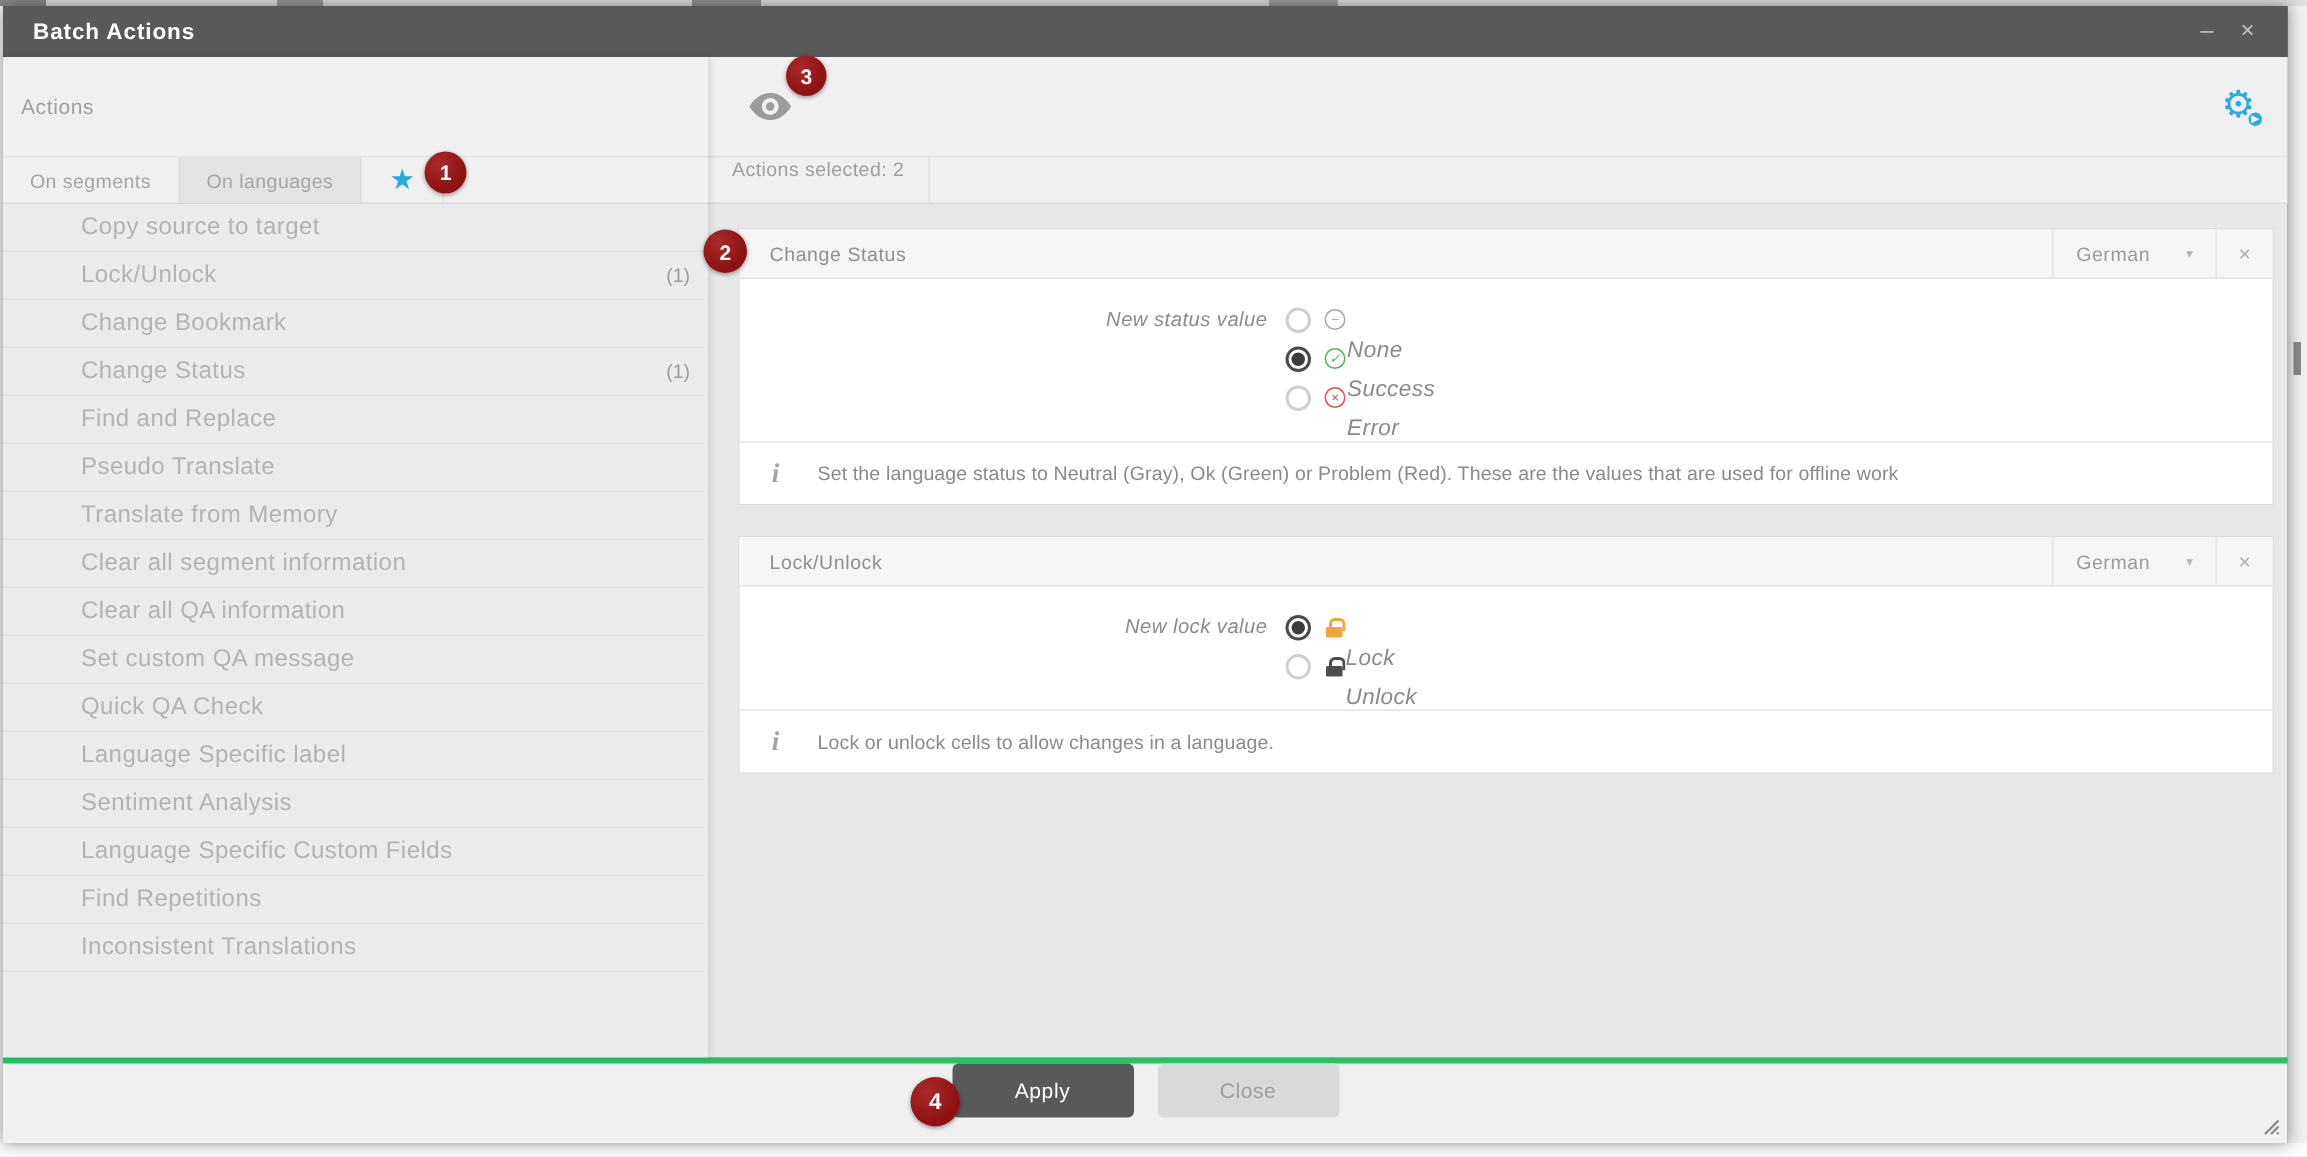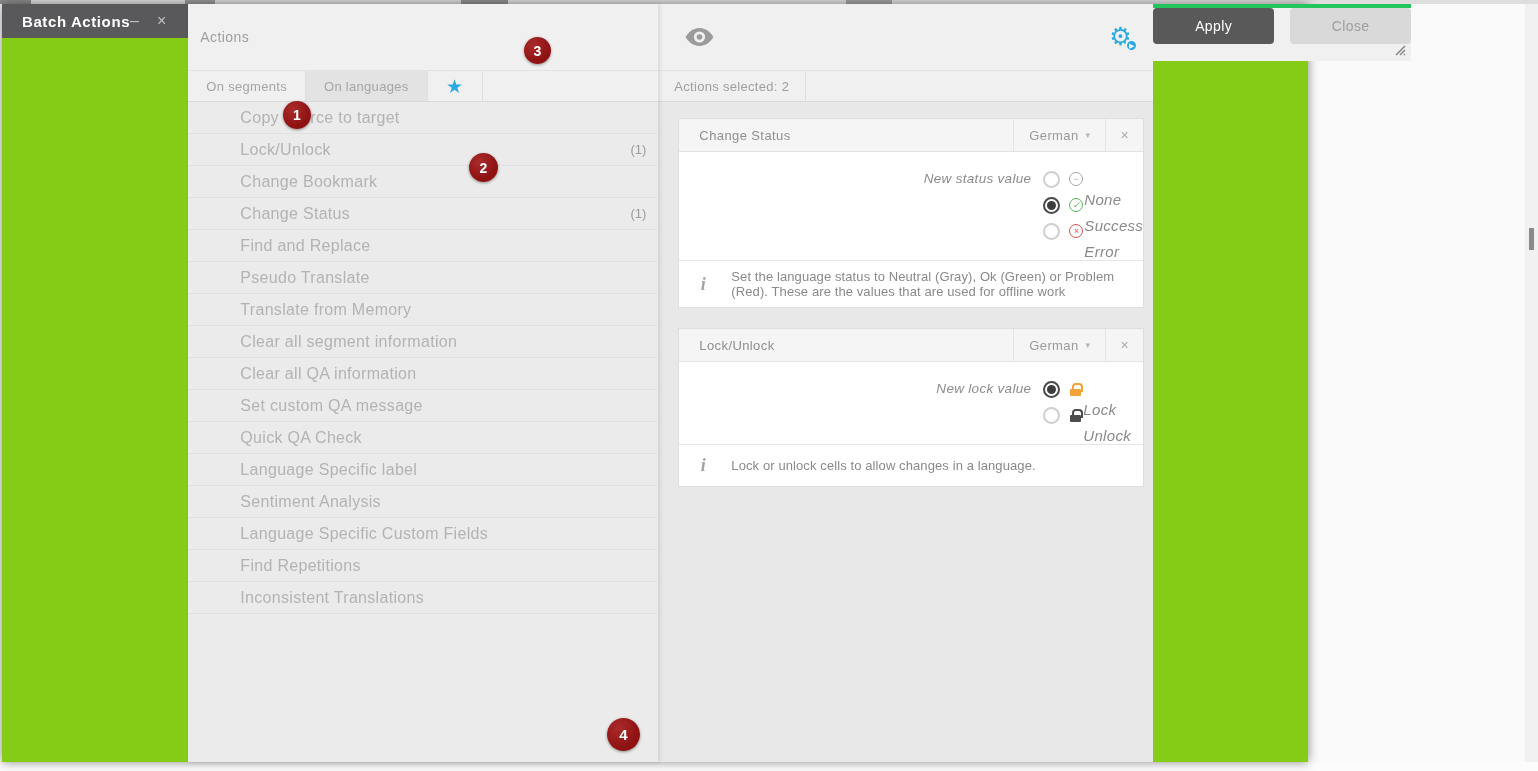--- a/index.html
+++ b/index.html
@@ -7,22 +7,22 @@
   body { font-family:"Liberation Sans", sans-serif; background:#fafafa; position:relative; }
 
   
   .bg-top { position:absolute; left:0; top:0; width:1538px; height:4px; background:#dedede;
     background-image:linear-gradient(90deg, rgba(70,70,70,.55) 0 2%, transparent 2% 12%, rgba(70,70,70,.45) 12% 14%, transparent 14% 30%, rgba(70,70,70,.5) 30% 33%, transparent 33% 55%, rgba(70,70,70,.4) 55% 58%, transparent 58% 100%); }
   .bg-right { position:absolute; right:0; top:4px; width:13px; height:758px; background:#f1f1f1; }
   .bg-right .thumb { position:absolute; left:4px; top:224px; width:5px; height:22px; background:#8a8a8a; }
   .bg-bottom { position:absolute; left:0; bottom:0; width:1538px; height:9px; background:#fcfcfc; }
 
   
-  .dialog { position:absolute; left:2px; top:4px; width:1306px; height:758px; background:#84cc16;
-    box-shadow:0 0 10px rgba(0,0,0,.45); display:flex; flex-direction:row; }
+  .dialog { position:absolute; left:2px; top:4px; width:1523px; height:758px; background:#4c1d95;
+    box-shadow:0 0 10px rgba(0,0,0,.45); display:flex; flex-direction:column; }
   .titlebar { height:34px; background:#59595b; display:flex; align-items:center; flex:none; }
   .titlebar .title { color:#fff; font-size:15px; letter-spacing:.6px; padding-left:20px; font-weight:bold; }
   .win-controls { margin-left:auto; display:flex; align-items:center; gap:18px; padding-right:22px; }
   .win-btn { color:#c2c2c2; font-size:16px; line-height:1; cursor:pointer; }
 
   .dlg-body { flex:1; display:flex; min-height:0; }
 
   
   .left-col { width:470px; flex:none; display:flex; flex-direction:column; background:#ebebeb;
     box-shadow:2px 0 4px rgba(0,0,0,.10); position:relative; z-index:2; }
@@ -39,27 +39,27 @@
   .action-row .cnt { margin-left:auto; padding-right:12px; font-size:13px; color:#9c9c9c; }
 
   
   .right-col { flex:1; display:flex; flex-direction:column; min-width:0; background:#e8e8e8; }
   .right-header { height:66px; background:#f0f0f0; position:relative; flex:none; }
   .eye-wrap { position:absolute; left:26px; top:22px; cursor:pointer; }
   .gear-wrap { position:absolute; right:18px; top:20px; width:26px; height:28px; cursor:pointer; }
   .gear-glyph { font-size:25px; color:#29abe2; line-height:1; }
   .gear-badge { position:absolute; right:-3px; bottom:0; width:13px; height:13px; border-radius:50%; background:#29abe2; border:2px solid #f0f0f0; color:#fff; font-size:7px; line-height:9px; text-align:center; }
   .right-tab-row { height:32px; background:#f0f0f0; border-top:1px solid #e3e3e3; border-bottom:1px solid #d9d9d9; display:flex; flex:none; }
-  .right-tab { display:flex; align-items:center; padding:0 16px; font-size:13px; color:#9e9e9e; letter-spacing:.3px; border-right:1px solid #dedede; }
+  .right-tab { display:flex; align-items:flex-start; padding:0 16px; font-size:13px; color:#9e9e9e; letter-spacing:.3px; border-right:1px solid #dedede; }
 
   .content { flex:1; padding:16px 9px 0 20px; overflow:hidden; }
   .panel { background:#fff; border:1px solid #dedede; margin-bottom:20px; }
   .panel-header { height:33px; background:#f5f5f5; border-bottom:1px solid #e3e3e3; display:flex; align-items:center; }
   .panel-title { padding-left:20px; font-size:13px; color:#8f8f8f; letter-spacing:.4px; }
-  .lang-select { margin-left:auto; height:100%; display:flex; align-items:center; gap:7px; padding:0 15px; border-left:1px solid #e4e4e4; cursor:pointer; }
+  .lang-select { margin-left:auto; height:100%; display:flex; align-items:center; gap:24px; padding:0 15px; border-left:1px solid #e4e4e4; cursor:pointer; }
   .lang-select .lang-txt { font-size:13px; color:#9a9a9a; letter-spacing:.4px; }
   .lang-select .arrow { font-size:9px; color:#b5b5b5; }
   .panel-close { width:38px; height:100%; display:flex; align-items:center; justify-content:center; border-left:1px solid #e4e4e4; color:#adadad; font-size:14px; cursor:pointer; }
 
   .panel-body { padding:14px 0 16px; }
   .field-row { display:flex; align-items:flex-start;font-style:italic; }
   .field-label { width:364px; flex:none; text-align:right; padding-right:12px; font-size:13.5px; color:#8c8c8c; letter-spacing:.3px; line-height:26px; }
   .options { display:flex; flex-direction:column; }
   .option { display:flex; align-items:center; height:26px; cursor:pointer; }
   .radio { width:17px; height:17px; border:2px solid #cfcfcf; border-radius:50%; background:#fff; margin-right:9px; flex:none; }

